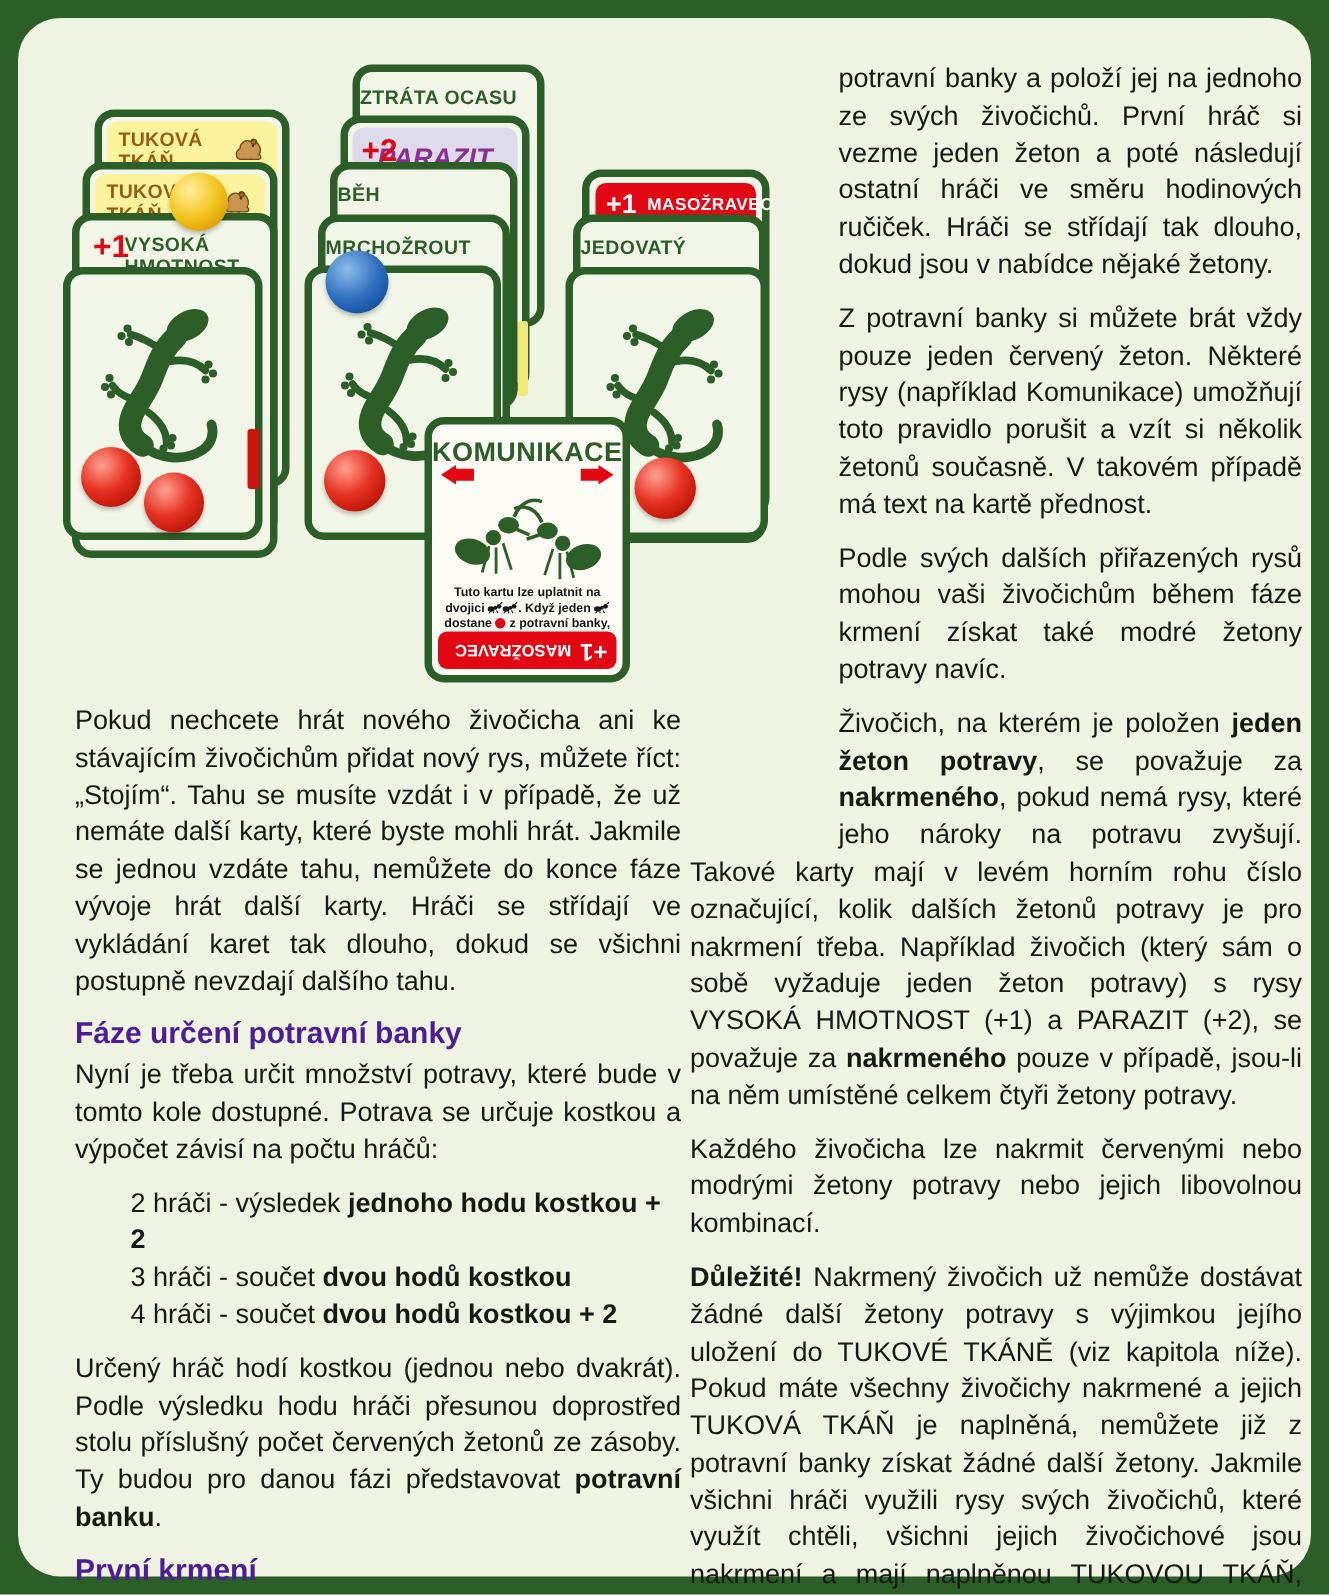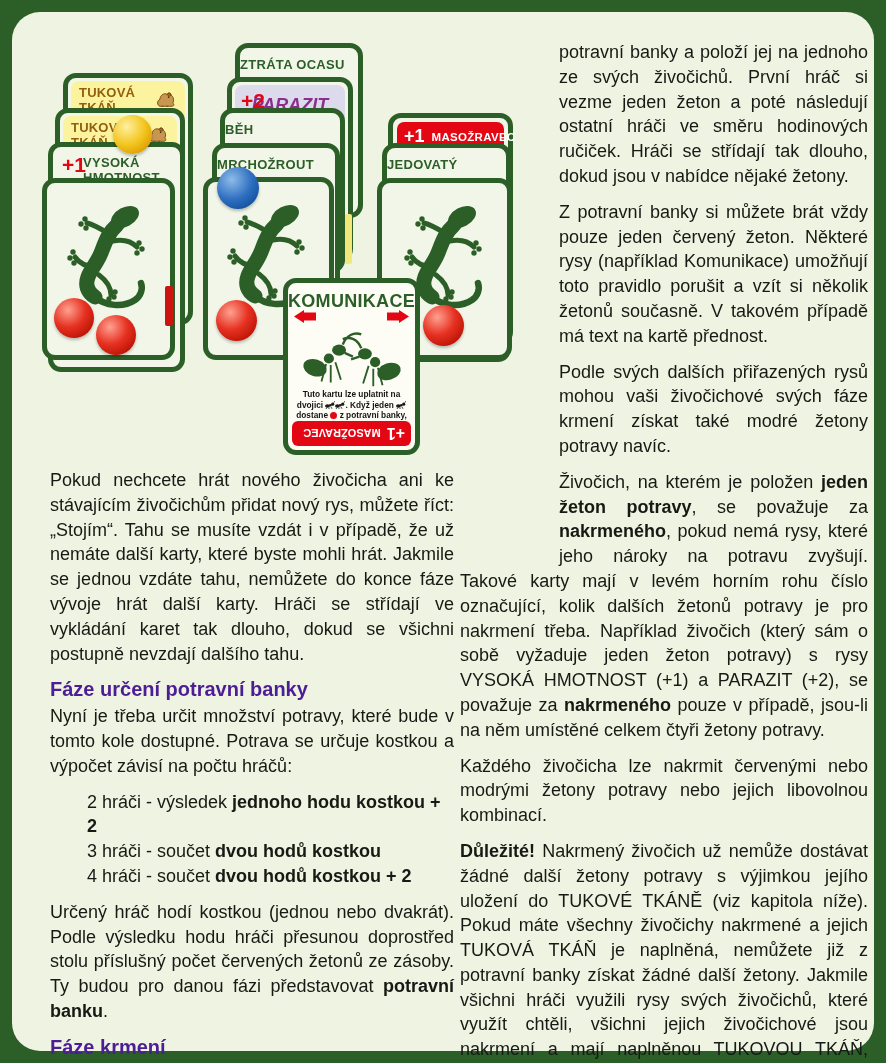--- a/index.html
+++ b/index.html
@@ -243,28 +243,28 @@
     <div class="left-col">
       <p><span>Pokud nechcete hrát nového živočicha ani ke stávajícím živočichům přidat nový rys, můžete říct: „Stojím“. Tahu se musíte vzdát i v případě, že už nemáte další karty, které byste mohli hrát. Jakmile se jednou vzdáte tahu, nemůžete do konce fáze vývoje hrát další karty. Hráči se střídají ve vykládání karet tak dlouho, dokud se všichni postupně nevzdají dalšího tahu.</span></p>
       <h3>Fáze určení potravní banky</h3>
       <p><span>Nyní je třeba určit množství potravy, které bude v tomto kole dostupné. Potrava se určuje kostkou a výpočet závisí na počtu hráčů:</span></p>
       <div class="rlist">
         <div><span>2 hráči - výsledek </span><span style="font-weight: bold;">jednoho hodu kostkou + 2</span></div>
         <div><span>3 hráči - součet </span><span style="font-weight: bold;">dvou hodů kostkou</span></div>
         <div><span>4 hráči - součet </span><span style="font-weight: bold;">dvou hodů kostkou + 2</span></div>
       </div>
       <p><span>Určený hráč hodí kostkou (jednou nebo dvakrát). Podle výsledku hodu hráči přesunou doprostřed stolu příslušný počet červených žetonů ze zásoby. Ty budou pro danou fázi představovat </span><span style="font-weight: bold;">potravní banku</span><span>.</span></p>
-      <h3>Fáze krmení</h3>
+      <h3>První krmení</h3>
       <p></p>
     </div>
 
     <div class="right-col">
       <div class="float-spacer"></div>
       <p><span>potravní banky a položí jej na jednoho ze svých živočichů. První hráč si vezme jeden žeton a poté následují ostatní hráči ve směru hodinových ručiček. Hráči se střídají tak dlouho, dokud jsou v nabídce nějaké žetony.</span></p>
       <p><span>Z potravní banky si můžete brát vždy pouze jeden červený žeton. Některé rysy (například Komunikace) umožňují toto pravidlo porušit a vzít si několik žetonů současně. V takovém případě má text na kartě přednost.</span></p>
-      <p><span>Podle svých dalších přiřazených rysů mohou vaši živočichové svých fáze krmení získat také modré žetony potravy navíc.</span></p>
+      <p><span>Podle svých dalších přiřazených rysů mohou vaši živočichům během fáze krmení získat také modré žetony potravy navíc.</span></p>
       <p><span>Živočich, na kterém je položen </span><span style="font-weight: bold;">jeden žeton potravy</span><span>, se považuje za </span><span style="font-weight: bold;">nakrmeného</span><span>, pokud nemá rysy, které jeho nároky na potravu zvyšují. Takové karty mají v levém horním rohu číslo označující, kolik dalších žetonů potravy je pro nakrmení třeba. Například živočich (který sám o sobě vyžaduje jeden žeton potravy) s rysy VYSOKÁ HMOTNOST (+1) a PARAZIT (+2), se považuje za </span><span style="font-weight: bold;">nakrmeného</span><span> pouze v případě, jsou-li na něm umístěné celkem čtyři žetony potravy.</span></p>
       <p><span>Každého živočicha lze nakrmit červenými nebo modrými žetony potravy nebo jejich libovolnou kombinací.</span></p>
       <p><span style="font-weight: bold;">Důležité!</span><span> Nakrmený živočich už nemůže dostávat žádné další žetony potravy s výjimkou jejího uložení do TUKOVÉ TKÁNĚ (viz kapitola níže). Pokud máte všechny živočichy nakrmené a jejich TUKOVÁ TKÁŇ je naplněná, nemůžete již z potravní banky získat žádné další žetony. Jakmile všichni hráči využili rysy svých živočichů, které využít chtěli, všichni jejich živočichové jsou nakrmení a mají naplněnou TUKOVOU TKÁŇ, nebo je-li potravní banka prázdná, fáze krmení končí. Pokud v nabídce zbyly nějaké červené žetony, vrací se zpět do společné zásoby.</span></p>
     </div>
 
   </div>
 </div>
 
 </body></html>

